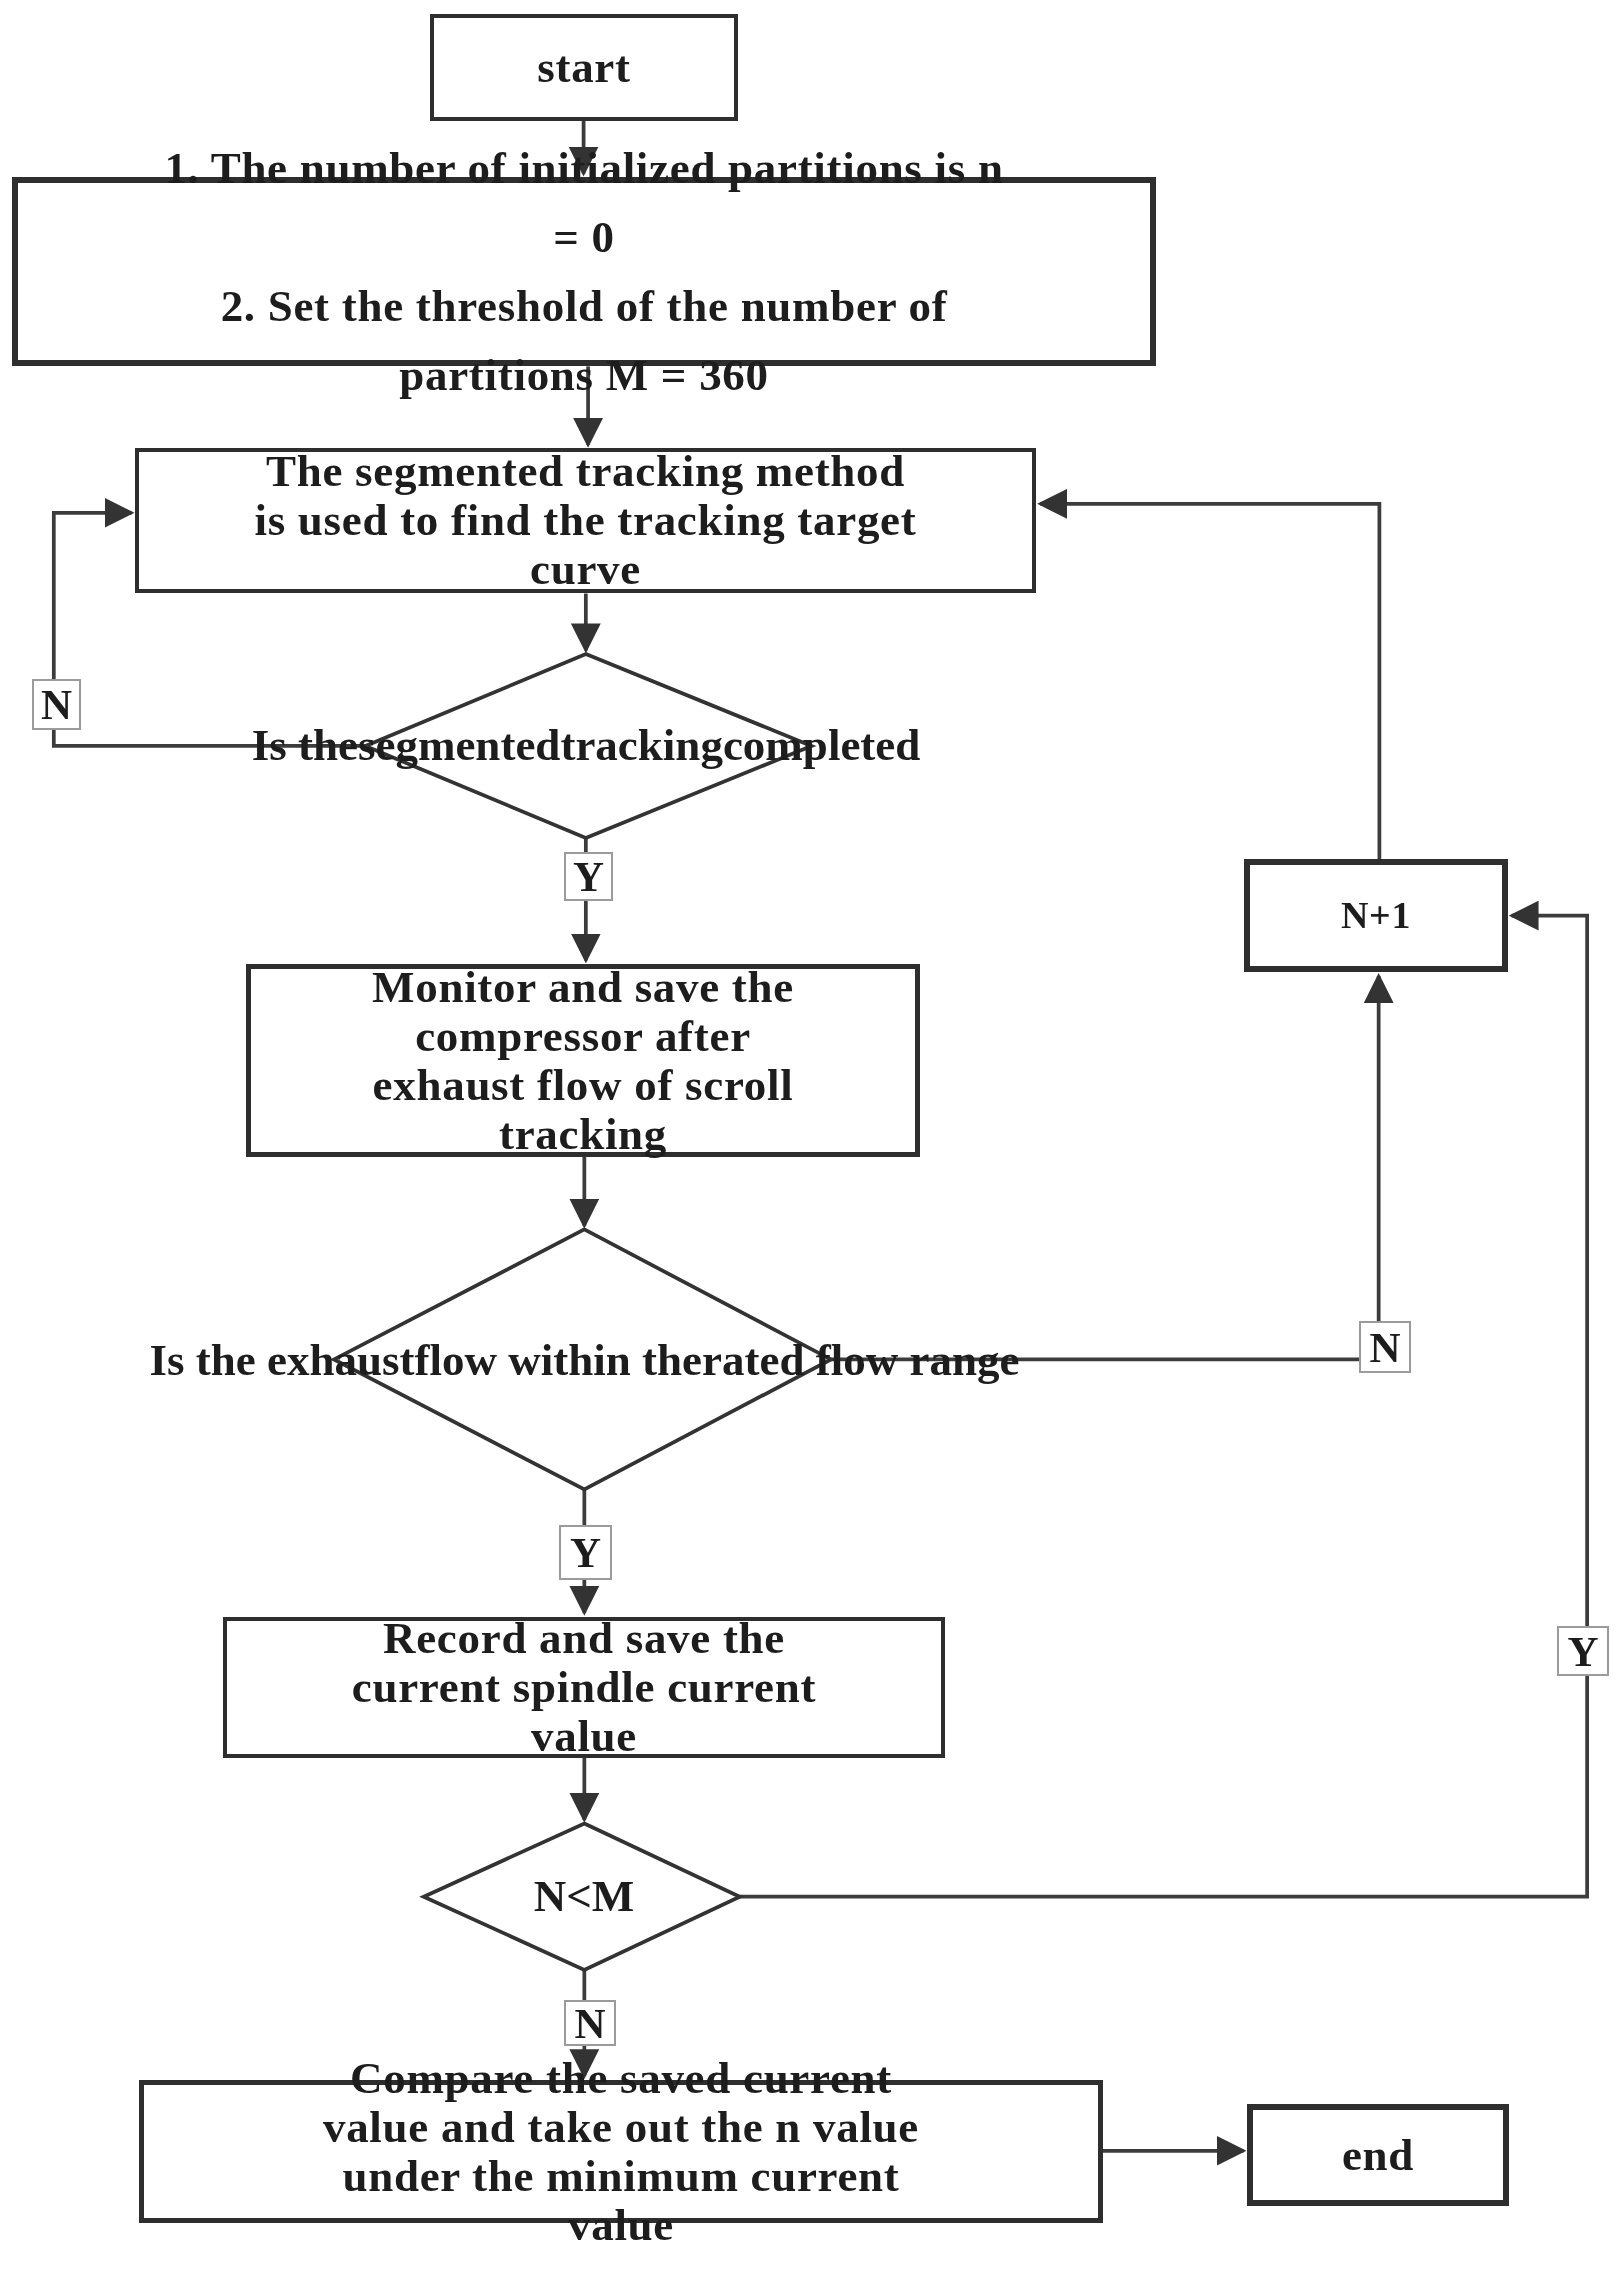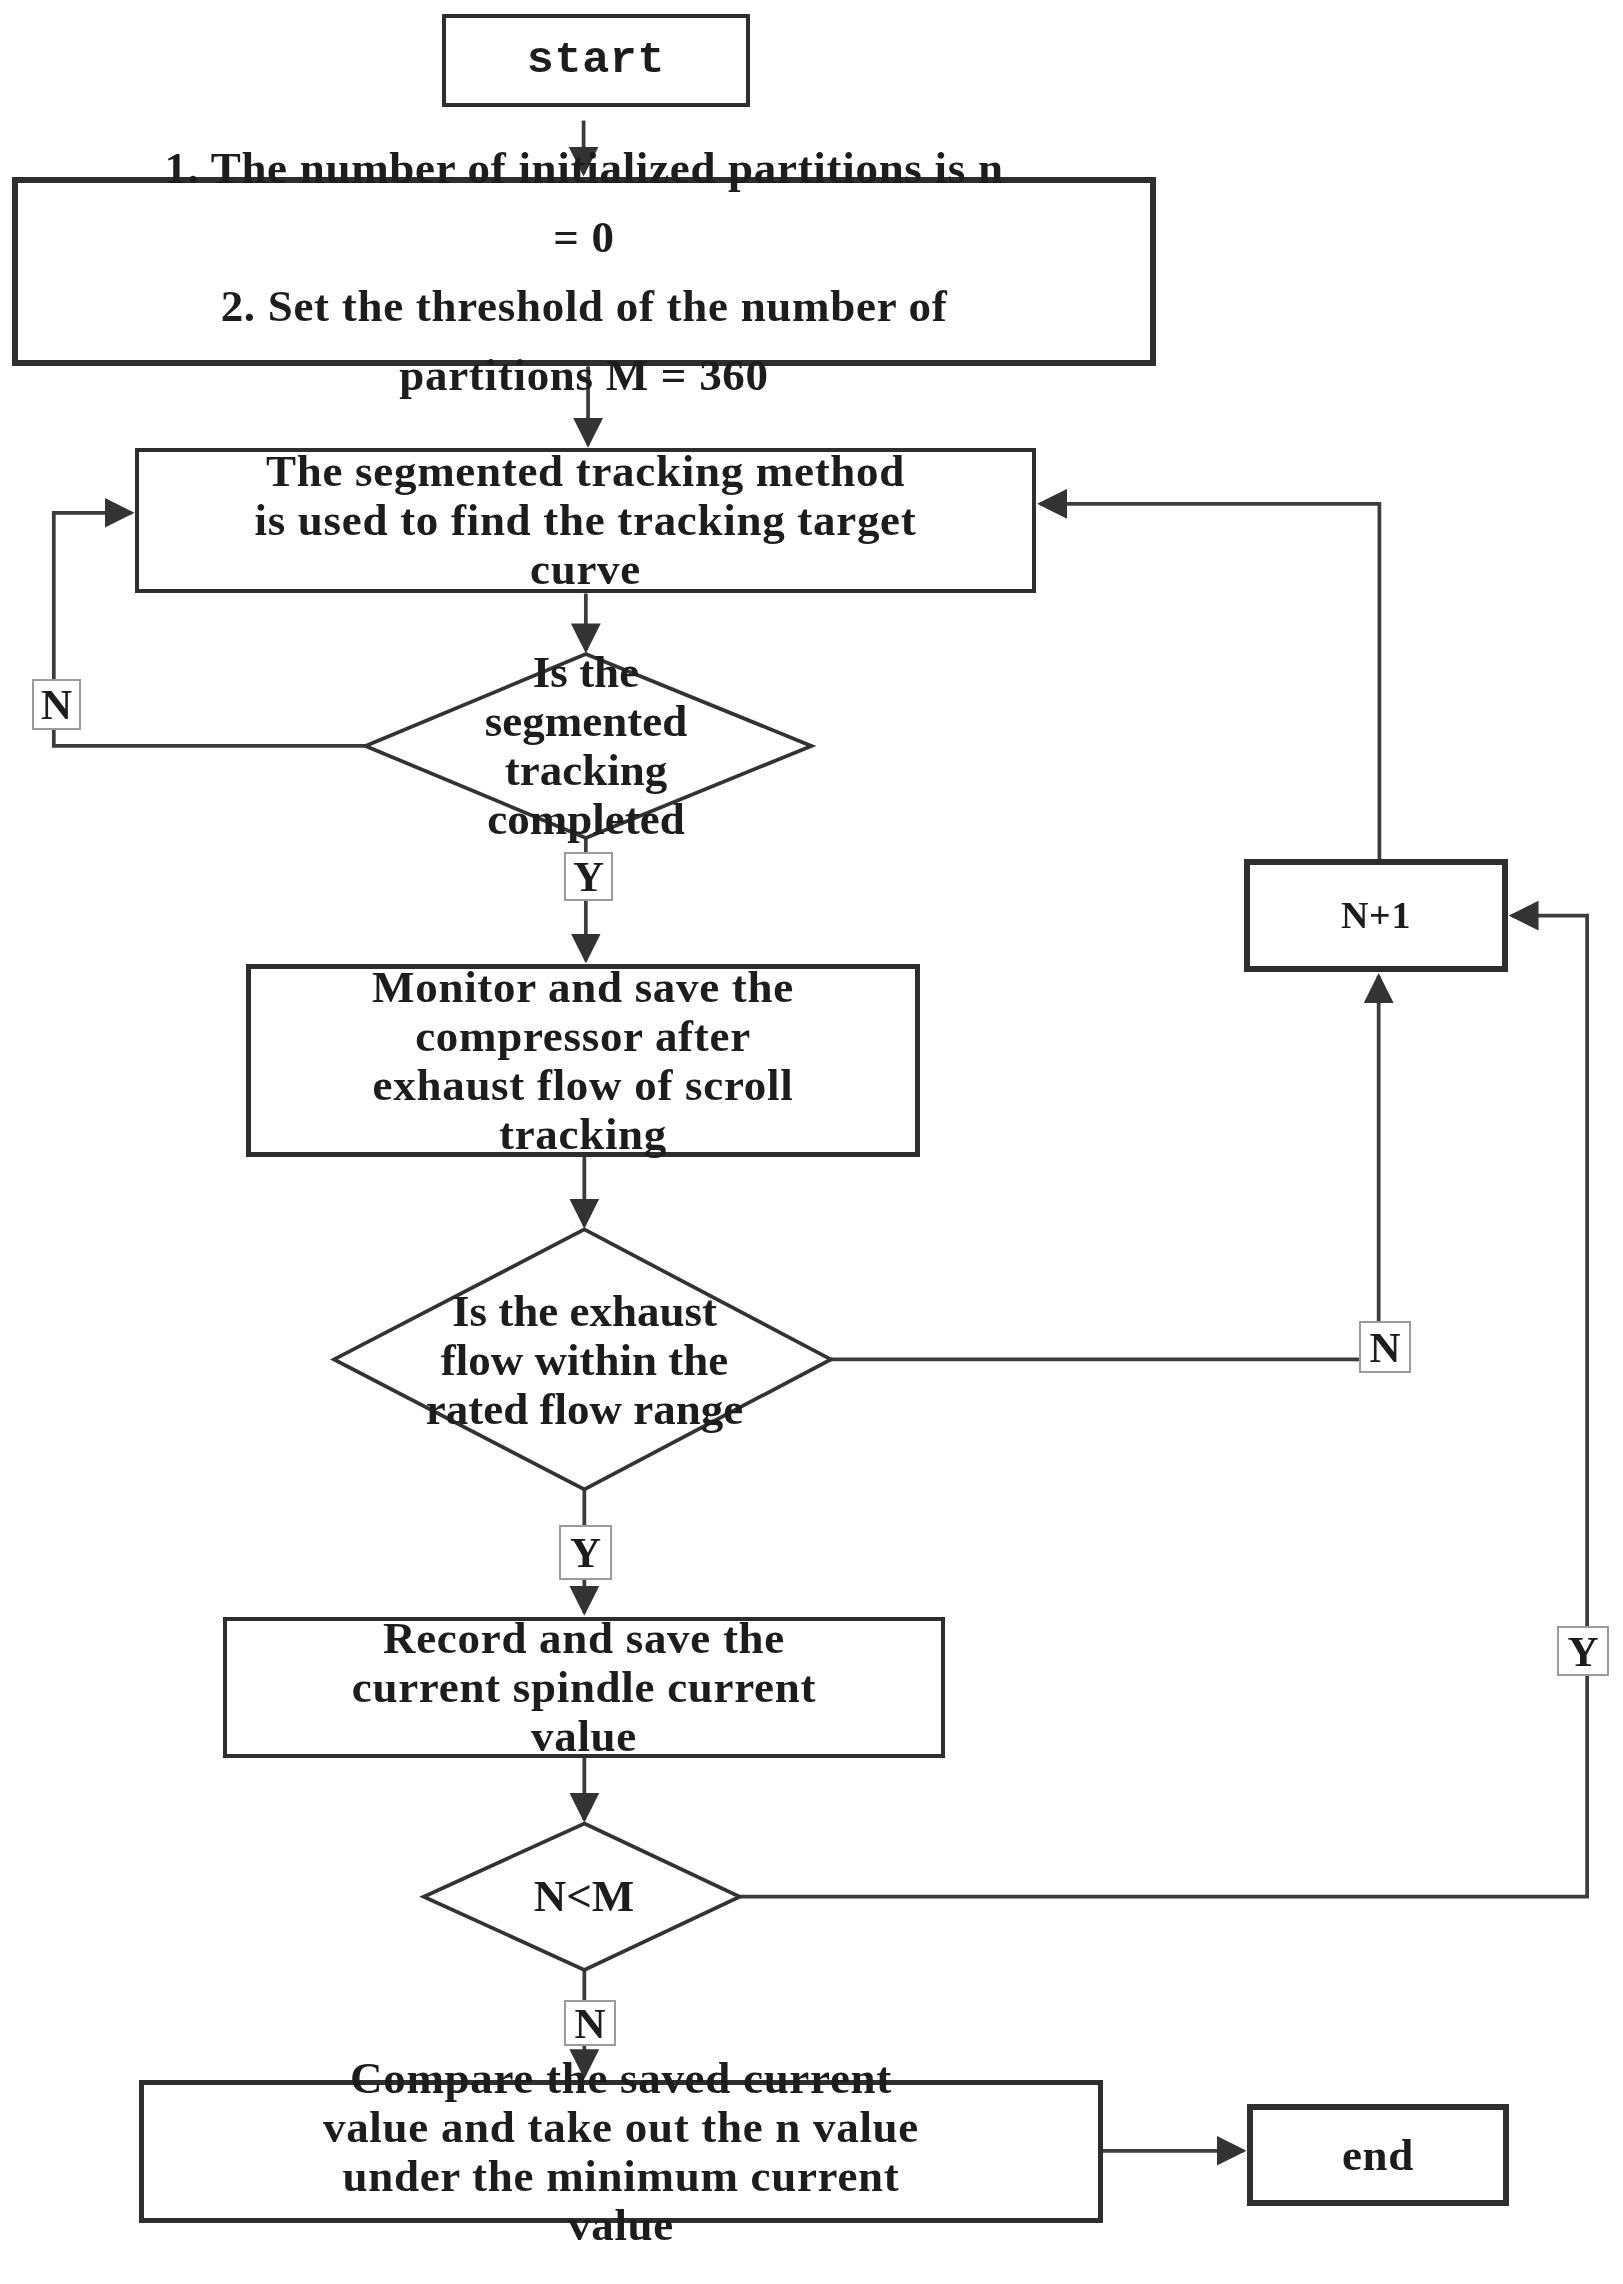--- a/index.html
+++ b/index.html
@@ -3,27 +3,27 @@
 <meta charset="utf-8">
 <style>
   html,body{margin:0;padding:0;background:#ffffff;}
   body{font-family:"Liberation Serif", serif;font-weight:600;color:#1d1d1d;}
   #canvas{position:relative;width:1623px;height:2284px;background:#ffffff;overflow:hidden;}
   #wires{position:absolute;left:0;top:0;z-index:1;}
   .box{position:absolute;background:#ffffff;box-sizing:border-box;display:flex;flex-direction:column;
        justify-content:center;align-items:center;text-align:center;z-index:2;
        font-size:45px;line-height:49px;letter-spacing:0.7px;}
   .box .ln{display:block;white-space:nowrap;}
-  .dtext{position:absolute;display:flex;flex-direction:column;justify-content:center;align-items:center;
+  .dtext{position:absolute;display:flex;flex-direction:row;justify-content:center;align-items:center;
          text-align:center;z-index:3;font-size:45px;line-height:49px;background:transparent;}
   .dtext .ln{display:block;white-space:nowrap;}
   .elabel{position:absolute;background:#ffffff;border:2.2px solid #9b9b9b;box-sizing:border-box;
           display:flex;align-items:center;justify-content:center;z-index:4;font-size:43px;}
   
-  #node-start   {left:442px; top:13.5px;   width:308px;  height:93px; border:4.5px solid #2e2e2e;font-family:Liberation Mono, monospace;}
+  #node-start   {left:430px; top:13.5px;   width:308px;  height:107px; border:4.5px solid #2e2e2e;}
   #node-init    {left:12px;  top:177px;  width:1144px; height:189px; border:6px solid #2e2e2e;gap:20px;}
   #node-tracking{left:135px; top:448px;  width:901px; height:145px; border:4.5px solid #2e2e2e;}
   #node-monitor {left:246px; top:964px; width:674px;  height:193px; border:5.2px solid #2e2e2e;}
   #node-record  {left:223px; top:1617px; width:722px;  height:141px; border:4.5px solid #2e2e2e;}
   #node-compare {left:139px; top:2080px; width:964px; height:143px; border:5.2px solid #2e2e2e; overflow:visible;}
   #node-compare .lines{position:absolute;left:0;top:50%;transform:translateY(-50%);width:100%;}
   #node-nplus1  {left:1244px;top:859px; width:264px;  height:113px; border:6px solid #2e2e2e; font-size:38px;}
   #node-end     {left:1247px;top:2104px; width:262px;  height:102px; border:6px solid #2e2e2e;}
   
   #dtext-tracking{left:362px; top:647px;  width:448px; height:197px;}

